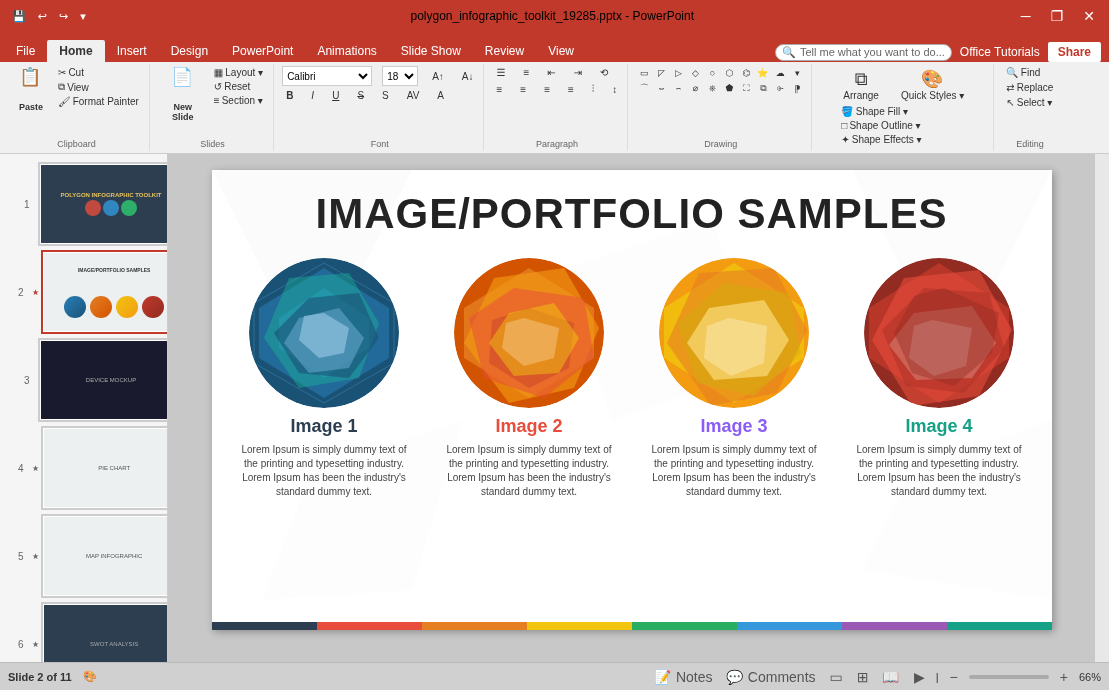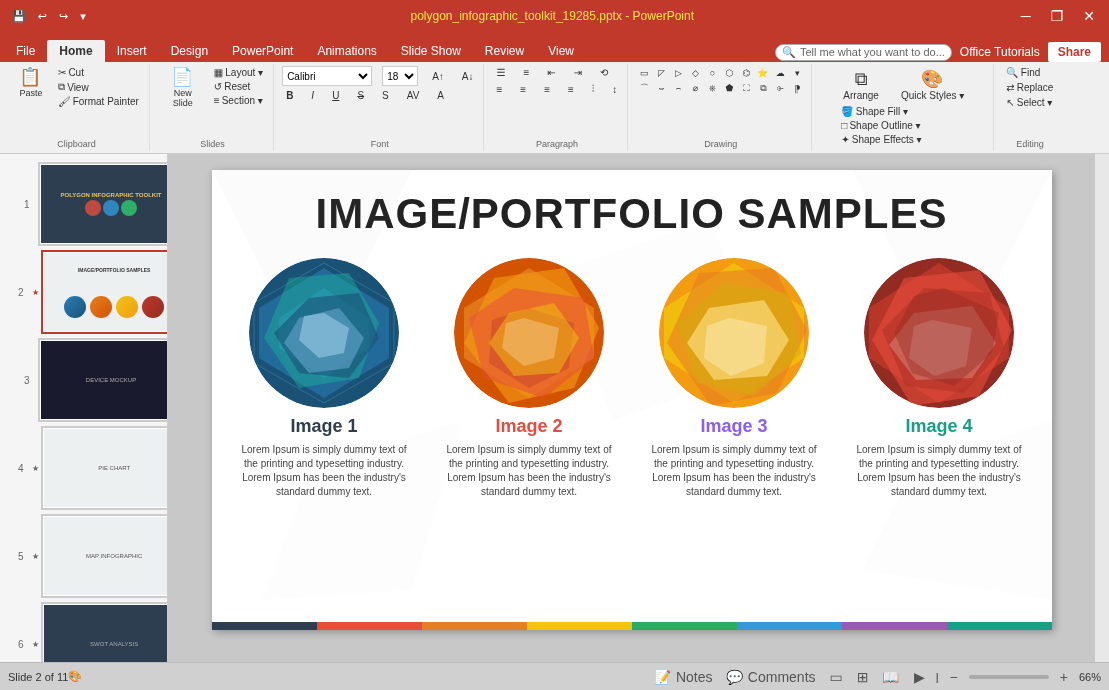--- a/index.html
+++ b/index.html
@@ -1,41 +1,41 @@
 <!DOCTYPE html>
 <html><head>
   <meta charset="utf-8">
   <style>
     * { margin: 0; padding: 0; box-sizing: border-box; }
     body { width: 1109px; height: 690px; overflow: hidden; font-family: 'Segoe UI', Arial, sans-serif; font-size: 12px; background: #f0f0f0; }
 
     
     .title-bar { height: 32px; background: #c0392b; display: flex; align-items: center; justify-content: space-between; padding: 0 8px; color: white; }
     .title-bar-left { display: flex; align-items: center; gap: 6px; }
-    .title-bar-center { font-size: 12px; color: #fde047; }
+    .title-bar-center { font-size: 12px; color: #000000; }
     .title-bar-right { display: flex; align-items: center; gap: 8px; }
     .title-btn { background: none; border: none; color: white; font-size: 14px; cursor: pointer; padding: 2px 6px; }
     .quick-access { display: flex; align-items: center; gap: 4px; }
     .qa-btn { background: none; border: none; color: white; font-size: 11px; cursor: pointer; padding: 2px 4px; }
 
     
     .ribbon-tabs { height: 30px; background: #c0392b; display: flex; align-items: flex-end; padding-left: 4px; }
     .ribbon-tab { padding: 4px 12px; font-size: 12px; color: #ffffff; cursor: pointer; border-radius: 2px 2px 0 0; }
     .ribbon-tab.active { background: #f0f0f0; color: #333; font-weight: 600; }
     .ribbon-tab-right { margin-left: auto; display: flex; align-items: center; gap: 8px; padding-right: 8px; color: white; font-size: 12px; }
     .share-btn { background: white; color: #c0392b; border: none; padding: 3px 10px; border-radius: 2px; cursor: pointer; font-size: 12px; font-weight: 600; }
 
     
     .ribbon { height: 92px; background: #f0f0f0; border-bottom: 1px solid #ccc; display: flex; align-items: stretch; padding: 2px 4px; gap: 2px; }
     .ribbon-group { display: flex; flex-direction: column; align-items: center; border-right: 1px solid #ddd; padding: 2px 6px; min-width: fit-content; position: relative; }
     .ribbon-group-label { font-size: 9px; color: #666; position: absolute; bottom: 2px; left: 0; right: 0; text-align: center; }
     .ribbon-group-content { display: flex; align-items: flex-start; gap: 2px; flex: 1; padding-bottom: 14px; }
     .rb-btn { background: none; border: none; cursor: pointer; display: flex; flex-direction: column; align-items: center; padding: 2px 4px; border-radius: 2px; font-size: 10px; color: #333; min-width: 32px; }
     .rb-icon { font-size: 18px; line-height: 1; }
-    .rb-label { font-size: 9px; margin-top: 2px; }
+    .rb-label { font-size: 9px; margin-top: 16px; font-weight: bold; }
     .rb-btn-sm { background: none; border: none; cursor: pointer; display: flex; align-items: center; gap: 2px; padding: 1px 4px; border-radius: 2px; font-size: 10px; color: #333; white-space: nowrap; }
     .rb-col { display: flex; flex-direction: column; gap: 1px; }
     .rb-row { display: flex; align-items: center; gap: 10px; }
 
     
     .font-select { width: 90px; height: 20px; font-size: 10px; border: 1px solid #ccc; background: white; }
     .font-size-select { width: 36px; height: 20px; font-size: 10px; border: 1px solid #ccc; background: white; }
 
     
     .main-area { display: flex; height: calc(690px - 32px - 30px - 92px - 28px); background: #c8c8c8; }
@@ -48,21 +48,21 @@
 
     
     .canvas-area { flex: 1; display: flex; flex-direction: column; align-items: center; justify-content: flex-start; padding: 16px; overflow: auto; position: relative; }
     .slide-canvas { background: white; width: 840px; height: 460px; position: relative; box-shadow: 2px 2px 8px rgba(0,0,0,0.3); overflow: hidden; }
 
     
     .right-scroll { width: 14px; background: #e8e8e8; }
 
     
     .status-bar { height: 28px; background: #d0d0d0; border-top: 1px solid #bbb; display: flex; align-items: center; justify-content: space-between; padding: 0 8px; font-size: 11px; color: #333; }
-    .status-left { display: flex; align-items: center; gap: 0; }
+    .status-left { display: flex; align-items: center; gap: 12px; font-weight: bold; }
     .status-right { display: flex; align-items: center; gap: 8px; }
     .status-btn { background: none; border: none; cursor: pointer; font-size: 14px; color: #555; padding: 1px 3px; }
     .zoom-slider { width: 80px; height: 4px; background: #aaa; border-radius: 2px; }
 
     
     .slide-title { font-size: 42px; font-weight: 900; color: #222; text-align: center; letter-spacing: 1px; margin-top: 20px; font-family: Arial Black, sans-serif; }
     .images-row { display: flex; justify-content: space-around; align-items: flex-start; margin-top: 20px; padding: 0 10px; }
     .image-item { display: flex; flex-direction: column; align-items: center; width: 180px; }
     .poly-circle { width: 150px; height: 150px; border-radius: 50%; overflow: hidden; position: relative; }
     .image-label { font-size: 18px; font-weight: 700; margin-top: 8px; }

